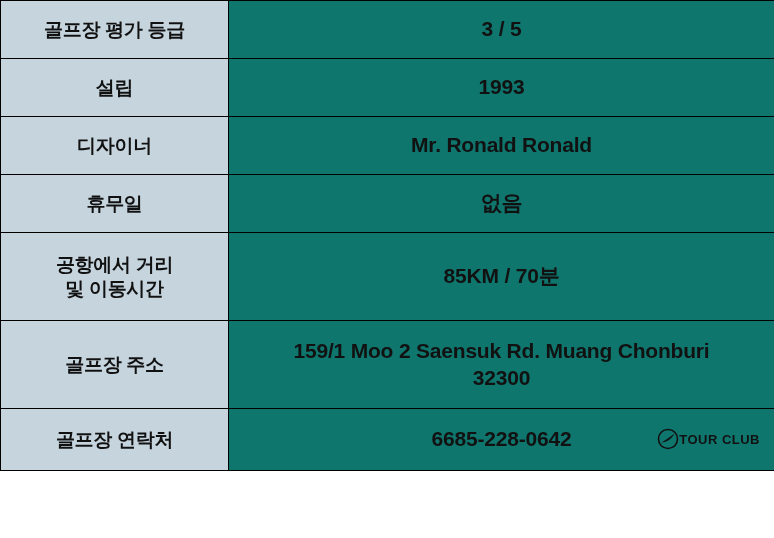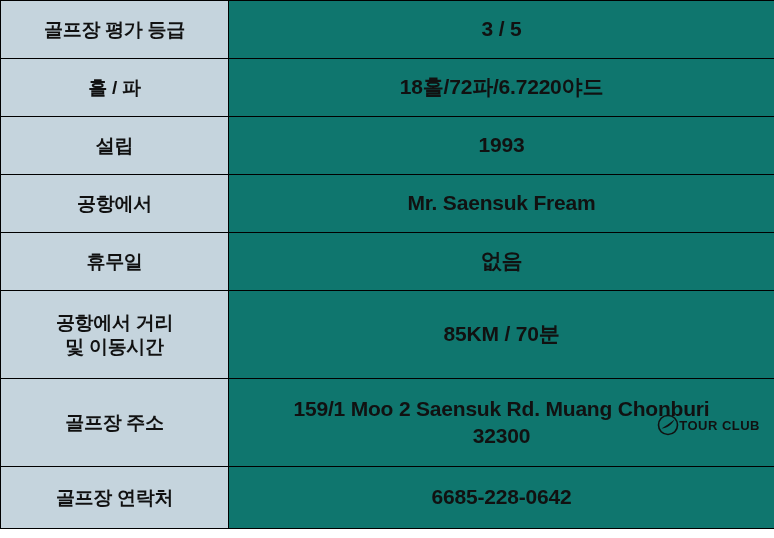--- a/index.html
+++ b/index.html
@@ -58,21 +58,21 @@
   .r6 { height: 88px; }
   .r7 { height: 62px; }
 
   .value-multiline {
     display: block;
   }
 
   .logo {
     position: absolute;
     right: 14px;
-    bottom: 26px;
+    bottom: 12px;
     display: flex;
     align-items: center;
     gap: 0;
     color: #111111;
   }
   .logo-mark {
     width: 22px;
     height: 22px;
     flex: 0 0 auto;
   }
@@ -86,31 +86,27 @@
 <body>
 
 <div class="sheet">
 
   <table class="info-table">
     <tbody>
       <tr class="r0">
         <td class="label-cell">골프장 평가 등급</td>
         <td class="value-cell">3 / 5</td>
       </tr>
-      <tr class="r1">
-        <td class="label-cell">홀 / 파</td>
-        <td class="value-cell">18홀/72파/6.7220야드</td>
-      </tr>
       <tr class="r2">
         <td class="label-cell">설립</td>
         <td class="value-cell">1993</td>
       </tr>
       <tr class="r3">
-        <td class="label-cell">공항에서</td>
-        <td class="value-cell">Mr. Saensuk Fream</td>
+        <td class="label-cell">디자이너</td>
+        <td class="value-cell">Mr. Ronald Ronald</td>
       </tr>
       <tr class="r4">
         <td class="label-cell">휴무일</td>
         <td class="value-cell">없음</td>
       </tr>
       <tr class="r5">
         <td class="label-cell">
           <span class="value-multiline">공항에서 거리</span>
           <span class="value-multiline">및 이동시간</span>
         </td>

